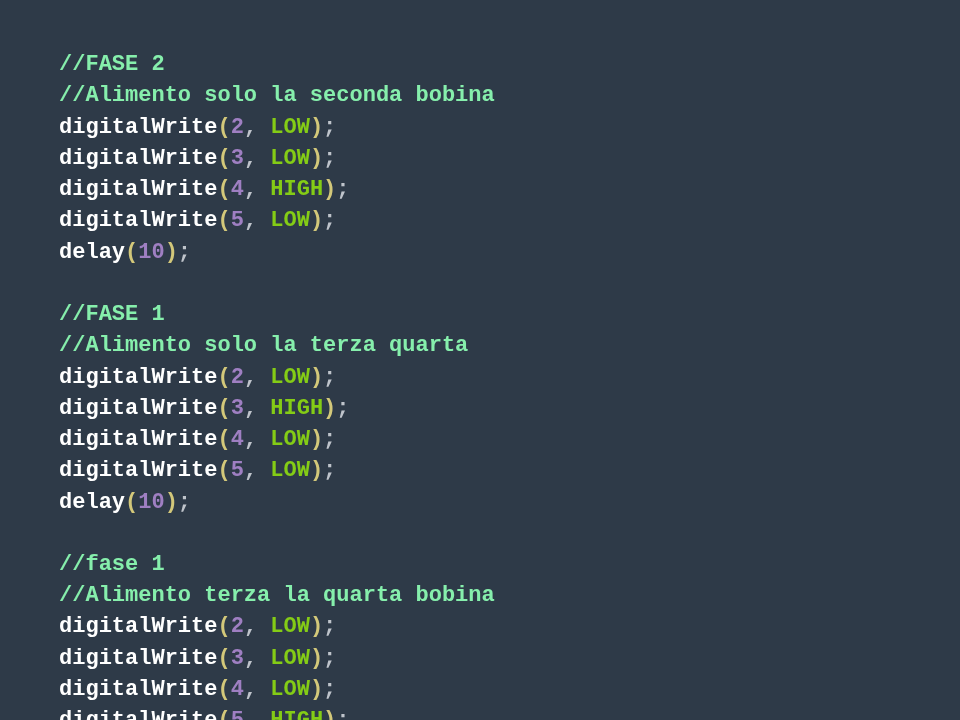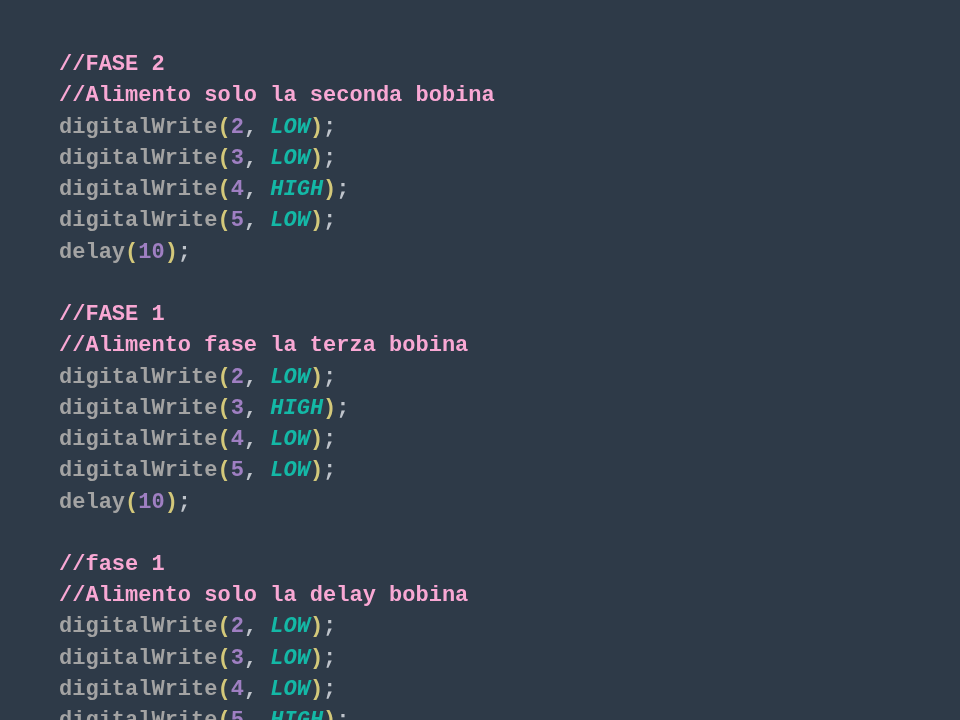--- a/index.html
+++ b/index.html
@@ -9,49 +9,49 @@
     font-size: 22px;
     line-height: 1.42;
     padding: 18px 30px 18px 30px;
     color: #cfd4da;
     font-weight: bold;
     width: 960px;
     height: 720px;
     overflow: hidden;
   }
   .code-block { white-space: pre; }
-  .cm { color: #f9a8d4; }   
-  .fn { color: #a3a3a3; }   
+  .cm { color: #86efac; }   
+  .fn { color: #ffffff; }   
   .pn { color: #d3c87a; }   
   .nu { color: #9f7fc2; }   
   .op { color: #bfc4cb; }   
-  .kw { color: #14b8a6; font-style: italic; }   
+  .kw { color: #84cc16; }   
   .ind { display: inline-block; width: 2.2ch; }
 </style>
 </head>
 <body>
 
 <div class="code-block">
 <span class="ind"></span><span class="cm">//FASE 2</span>
 <span class="ind"></span><span class="cm">//Alimento solo la seconda bobina</span>
 <span class="ind"></span><span class="fn">digitalWrite</span><span class="pn">(</span><span class="nu">2</span><span class="op">, </span><span class="kw">LOW</span><span class="pn">)</span><span class="op">;</span>
 <span class="ind"></span><span class="fn">digitalWrite</span><span class="pn">(</span><span class="nu">3</span><span class="op">, </span><span class="kw">LOW</span><span class="pn">)</span><span class="op">;</span>
 <span class="ind"></span><span class="fn">digitalWrite</span><span class="pn">(</span><span class="nu">4</span><span class="op">, </span><span class="kw">HIGH</span><span class="pn">)</span><span class="op">;</span>
 <span class="ind"></span><span class="fn">digitalWrite</span><span class="pn">(</span><span class="nu">5</span><span class="op">, </span><span class="kw">LOW</span><span class="pn">)</span><span class="op">;</span>
 <span class="ind"></span><span class="fn">delay</span><span class="pn">(</span><span class="nu">10</span><span class="pn">)</span><span class="op">;</span>
 
 <span class="ind"></span><span class="cm">//FASE 1</span>
-<span class="ind"></span><span class="cm">//Alimento fase la terza bobina</span>
+<span class="ind"></span><span class="cm">//Alimento solo la terza quarta</span>
 <span class="ind"></span><span class="fn">digitalWrite</span><span class="pn">(</span><span class="nu">2</span><span class="op">, </span><span class="kw">LOW</span><span class="pn">)</span><span class="op">;</span>
 <span class="ind"></span><span class="fn">digitalWrite</span><span class="pn">(</span><span class="nu">3</span><span class="op">, </span><span class="kw">HIGH</span><span class="pn">)</span><span class="op">;</span>
 <span class="ind"></span><span class="fn">digitalWrite</span><span class="pn">(</span><span class="nu">4</span><span class="op">, </span><span class="kw">LOW</span><span class="pn">)</span><span class="op">;</span>
 <span class="ind"></span><span class="fn">digitalWrite</span><span class="pn">(</span><span class="nu">5</span><span class="op">, </span><span class="kw">LOW</span><span class="pn">)</span><span class="op">;</span>
 <span class="ind"></span><span class="fn">delay</span><span class="pn">(</span><span class="nu">10</span><span class="pn">)</span><span class="op">;</span>
 
 <span class="ind"></span><span class="cm">//fase 1</span>
-<span class="ind"></span><span class="cm">//Alimento solo la delay bobina</span>
+<span class="ind"></span><span class="cm">//Alimento terza la quarta bobina</span>
 <span class="ind"></span><span class="fn">digitalWrite</span><span class="pn">(</span><span class="nu">2</span><span class="op">, </span><span class="kw">LOW</span><span class="pn">)</span><span class="op">;</span>
 <span class="ind"></span><span class="fn">digitalWrite</span><span class="pn">(</span><span class="nu">3</span><span class="op">, </span><span class="kw">LOW</span><span class="pn">)</span><span class="op">;</span>
 <span class="ind"></span><span class="fn">digitalWrite</span><span class="pn">(</span><span class="nu">4</span><span class="op">, </span><span class="kw">LOW</span><span class="pn">)</span><span class="op">;</span>
 <span class="ind"></span><span class="fn">digitalWrite</span><span class="pn">(</span><span class="nu">5</span><span class="op">, </span><span class="kw">HIGH</span><span class="pn">)</span><span class="op">;</span>
 <span class="ind"></span>
 
 </div>
 
 </body></html>

